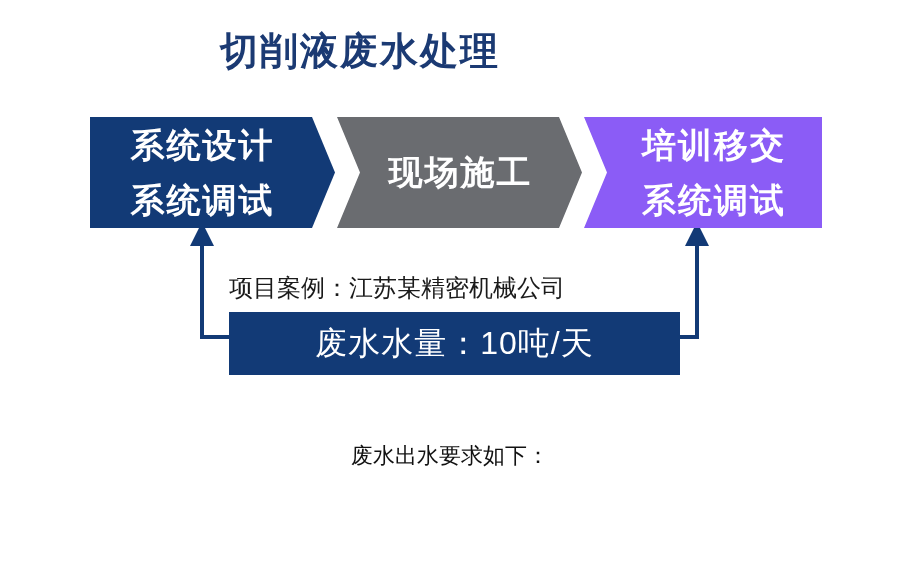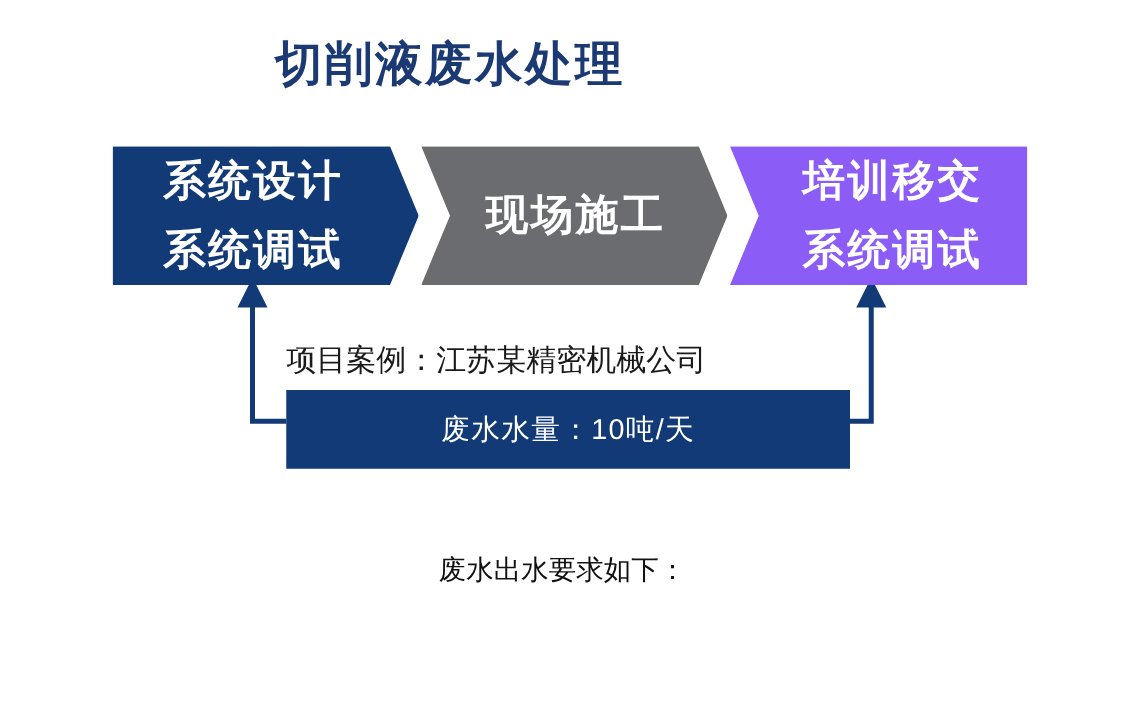--- a/index.html
+++ b/index.html
@@ -115,21 +115,21 @@
     left: 229px;
     top: 312px;
     width: 451px;
     height: 63px;
     background: #123a76;
     display: flex;
     align-items: center;
     justify-content: center;
   }
   #volume-bar-label {
-    font-size: 23px;
+    font-size: 32px;
     color: #ffffff;
     letter-spacing: 1px;
     white-space: nowrap;
   }
 
   
   #footnotes {
     position: absolute;
     left: 0;
     top: 428px;

